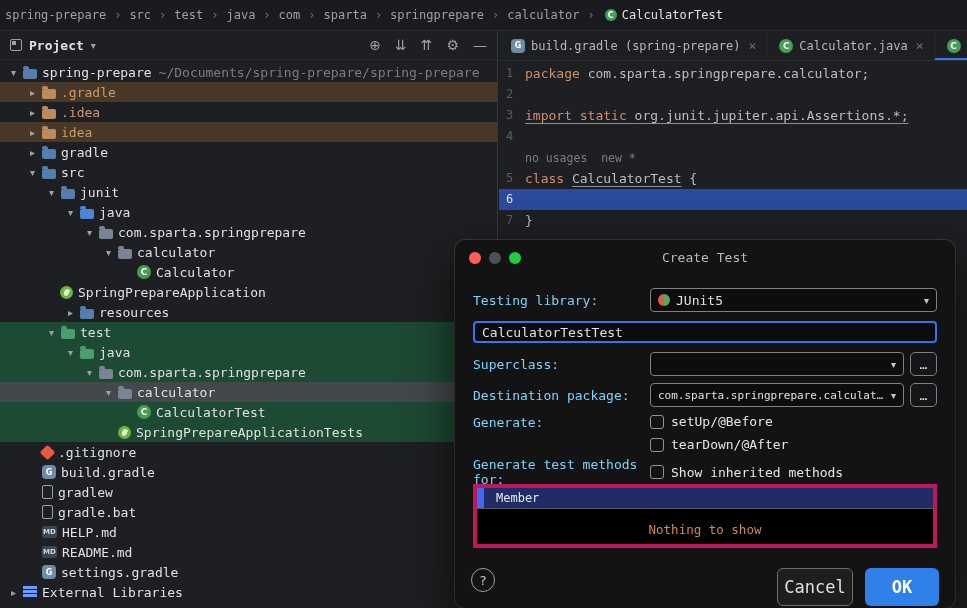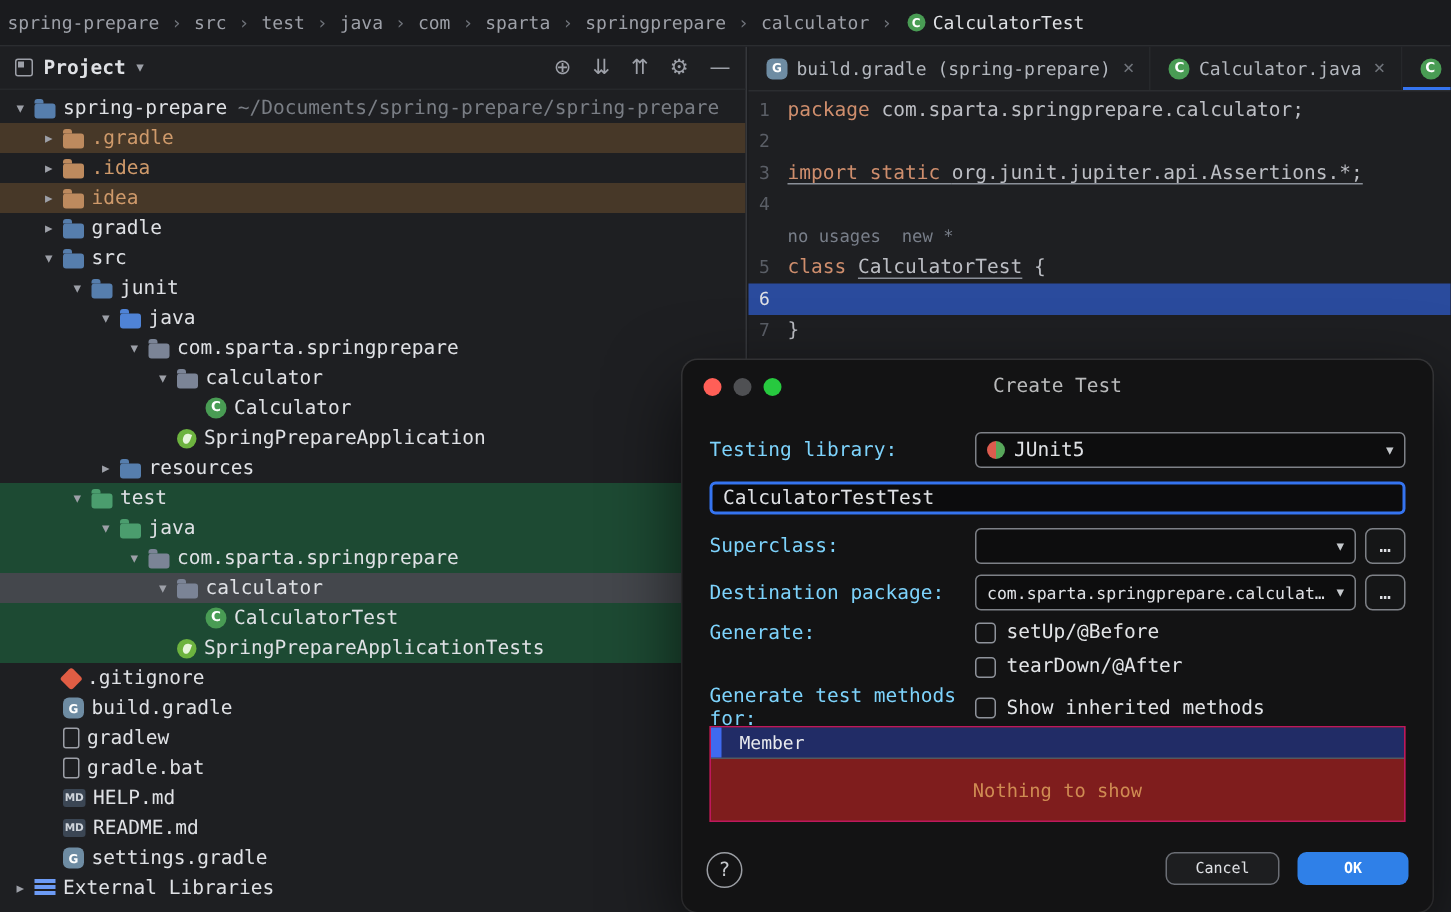--- a/index.html
+++ b/index.html
@@ -68,28 +68,28 @@
 .combo{height:24px;background:#0d0d0e;border:1px solid #7e8187;border-radius:4px;display:flex;align-items:center;padding:0 7px;gap:6px;color:#dfe1e5;flex:1;min-width:0}
 .combo-val{flex:1;overflow:hidden;text-overflow:ellipsis;white-space:nowrap}
 .combo-val.small{font-size:11px}
 .combo-arrow{color:#c6c9cd;font-size:10px;font-family:"DejaVu Sans",sans-serif}
 .junit-ic{width:12px;height:12px;border-radius:50%;background:linear-gradient(90deg,#dc5b4e 50%,#58a75b 50%);flex:none}
 .txt-input{height:22px;flex:1;background:#0c0c0d;border:2px solid #3574f0;border-radius:4px;color:#dfe1e5;padding:0 7px;font-family:"DejaVu Sans Mono",monospace;font-size:13px;outline:none}
 .browse-btn{width:27px;height:24px;margin-left:6px;flex:none;background:#151617;border:1px solid #7e8187;border-radius:5px;display:flex;align-items:center;justify-content:center;color:#dfe1e5}
 .check-col{display:flex;flex-direction:column;gap:8px}
 .check-row{display:flex;align-items:center;gap:7px;color:#e3e5e8}
 .cb{width:14px;height:14px;border:1.5px solid #8f939b;border-radius:3px;background:transparent;flex:none}
-.members-table{position:absolute;left:18px;right:18px;top:244px;height:64px;border:1px solid #be185d;background:#7f1d1d}
+.members-table{position:absolute;left:18px;right:18px;top:244px;height:64px;border:4px solid #be185d;background:#000000}
 .members-header{height:21px;background:#212c66;display:flex;align-items:center;color:#e8eaee;font-size:12px;border-bottom:1px solid #55585e}
 .header-stripe{width:7px;height:100%;background:#3f6af0;flex:none}
 .members-header .hdr-label{margin-left:12px}
 .members-body{height:41px;display:flex;align-items:center;justify-content:center}
 .empty-text{color:#cf8b52;font-size:12.5px}
 .help-btn{position:absolute;left:16px;top:328px;width:24px;height:24px;border:1.5px solid #9a9da3;border-radius:50%;display:flex;align-items:center;justify-content:center;color:#c6c9cd;font-size:13px}
-.btn{position:absolute;top:328px;height:22px;border-radius:6px;display:flex;align-items:center;justify-content:center;font-size:10px}
+.btn{position:absolute;top:328px;height:38px;border-radius:6px;display:flex;align-items:center;justify-content:center;font-size:17px}
 .btn.cancel{right:102px;width:76px;background:#1d1e20;border:1px solid #6b6e75;color:#dfe1e5}
 .btn.ok{right:16px;width:74px;background:#2f80e8;color:#fff;font-weight:bold}
 </style>
 </head>
 <body>
 
 <div class="topbar">
     <span class="crumb">
       <span>spring-prepare</span>
     </span>
@@ -191,21 +191,21 @@
       <div class="tree-row" style="padding-left: 101px;">
         <span class="chevron">▾</span>
         <span class="ic ic-folder fc-package"></span>
         <span class="tree-label">calculator</span>
       </div>
       <div class="tree-row" style="padding-left: 120px;">
         <span class="chevron"></span>
         <span class="ic ic-class">C</span>
         <span class="tree-label">Calculator</span>
       </div>
-      <div class="tree-row" style="padding-left: 101px;">
+      <div class="tree-row" style="padding-left: 43px;">
         <span class="chevron"></span>
         <span class="ic ic-spring"></span>
         <span class="tree-label">SpringPrepareApplication</span>
       </div>
       <div class="tree-row" style="padding-left: 63px;">
         <span class="chevron">▸</span>
         <span class="ic ic-folder"></span>
         <span class="tree-label">resources</span>
       </div>
       <div class="tree-row row-green" style="padding-left: 44px;">

